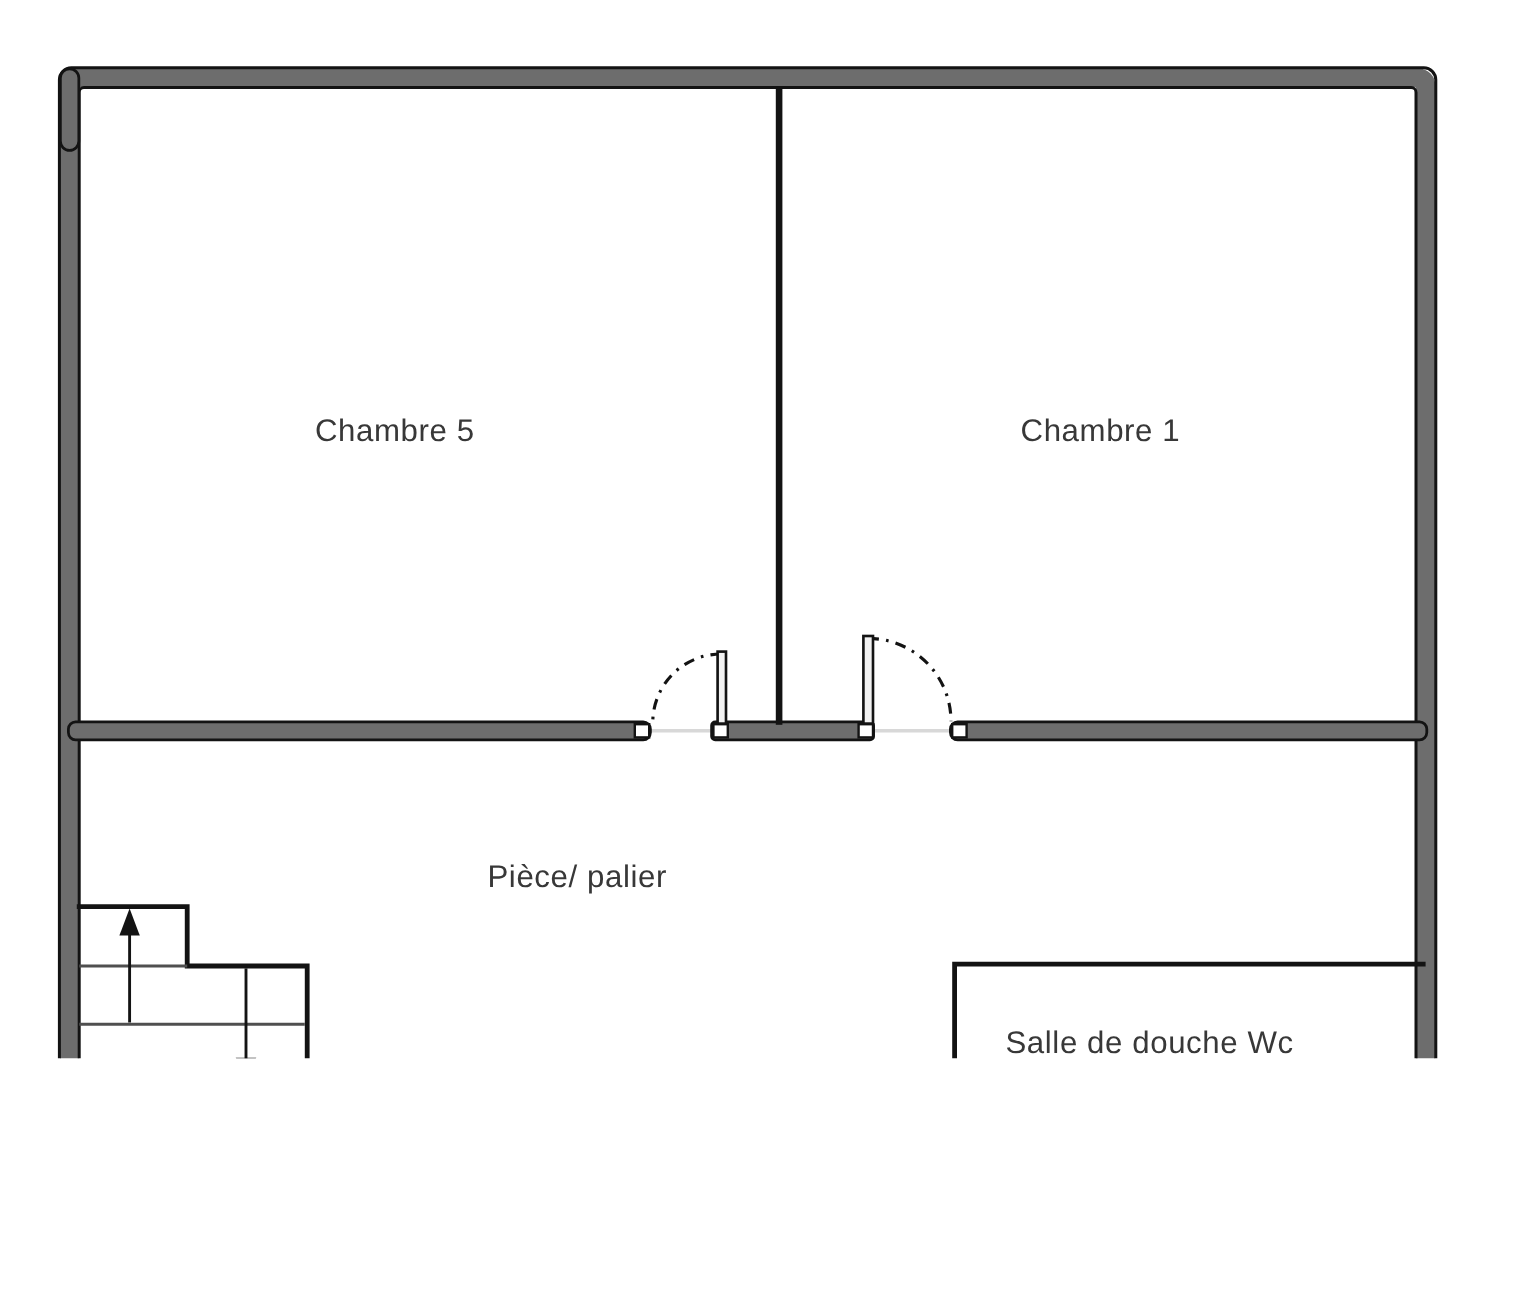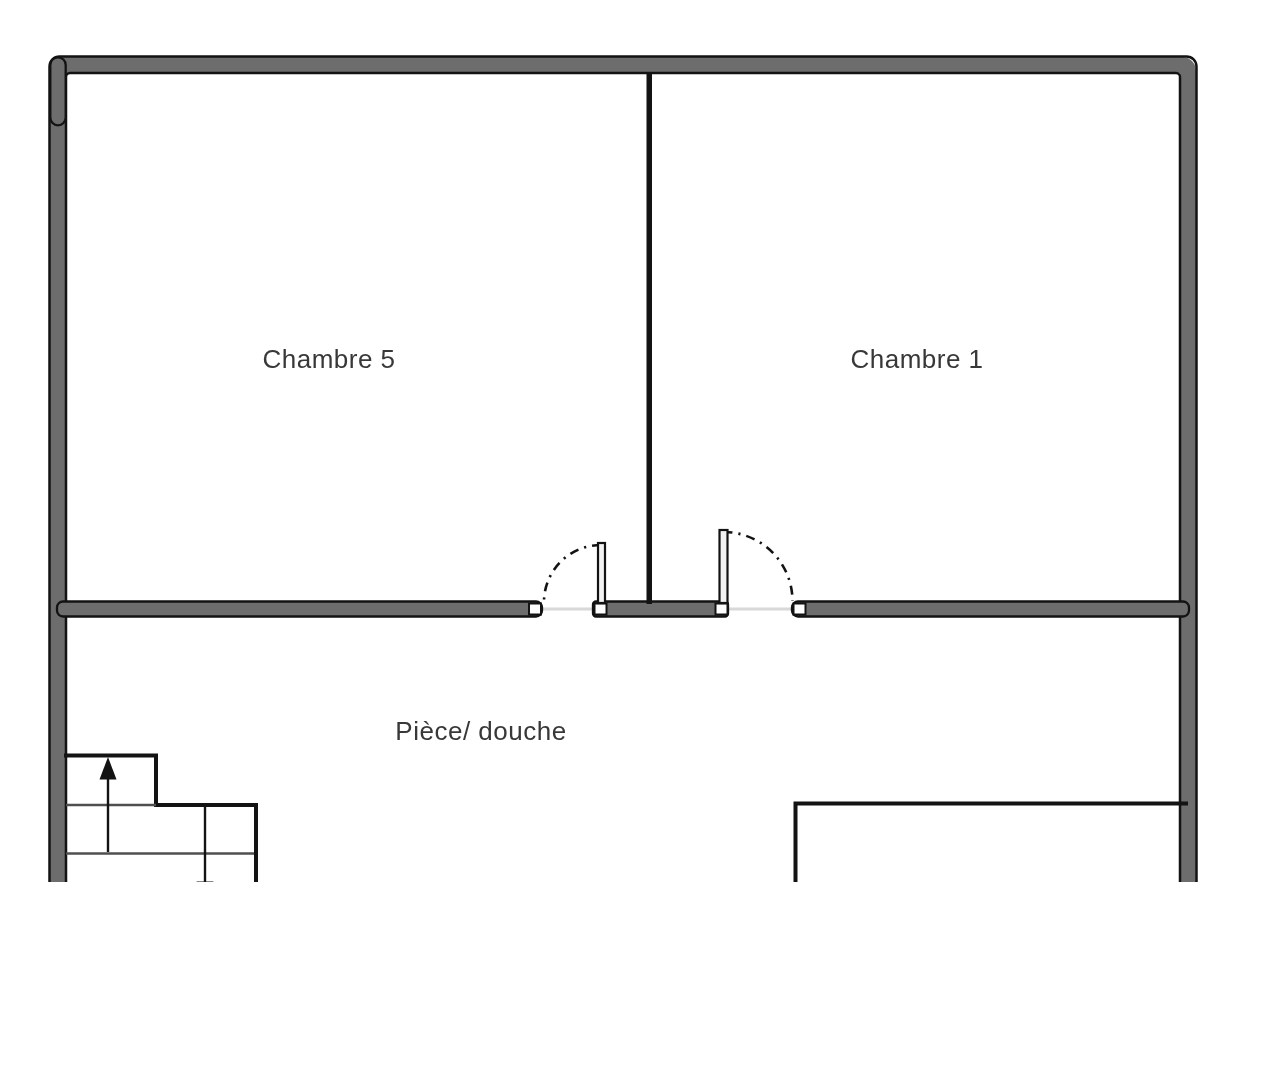--- a/index.html
+++ b/index.html
@@ -104,14 +104,15 @@
       </g>
       <g>
         <line class="arrow-shaft" x1="205" y1="807" x2="205" y2="883"></line>
         <polygon class="arrow-head" points="205,904 196.5,881.5 213.5,881.5"></polygon>
       </g>
     </g>
   </svg>
 
   <div class="room-label pos-chambre5">Chambre 5</div>
   <div class="room-label pos-chambre6">Chambre 1</div>
-  <div class="room-label pos-palier">Pièce/ douche</div>
+  <div class="room-label pos-palier">Pièce/ palier</div>
+  <div class="room-label pos-sdb">Salle de douche Wc</div>
 </div>
 
 </body></html>

